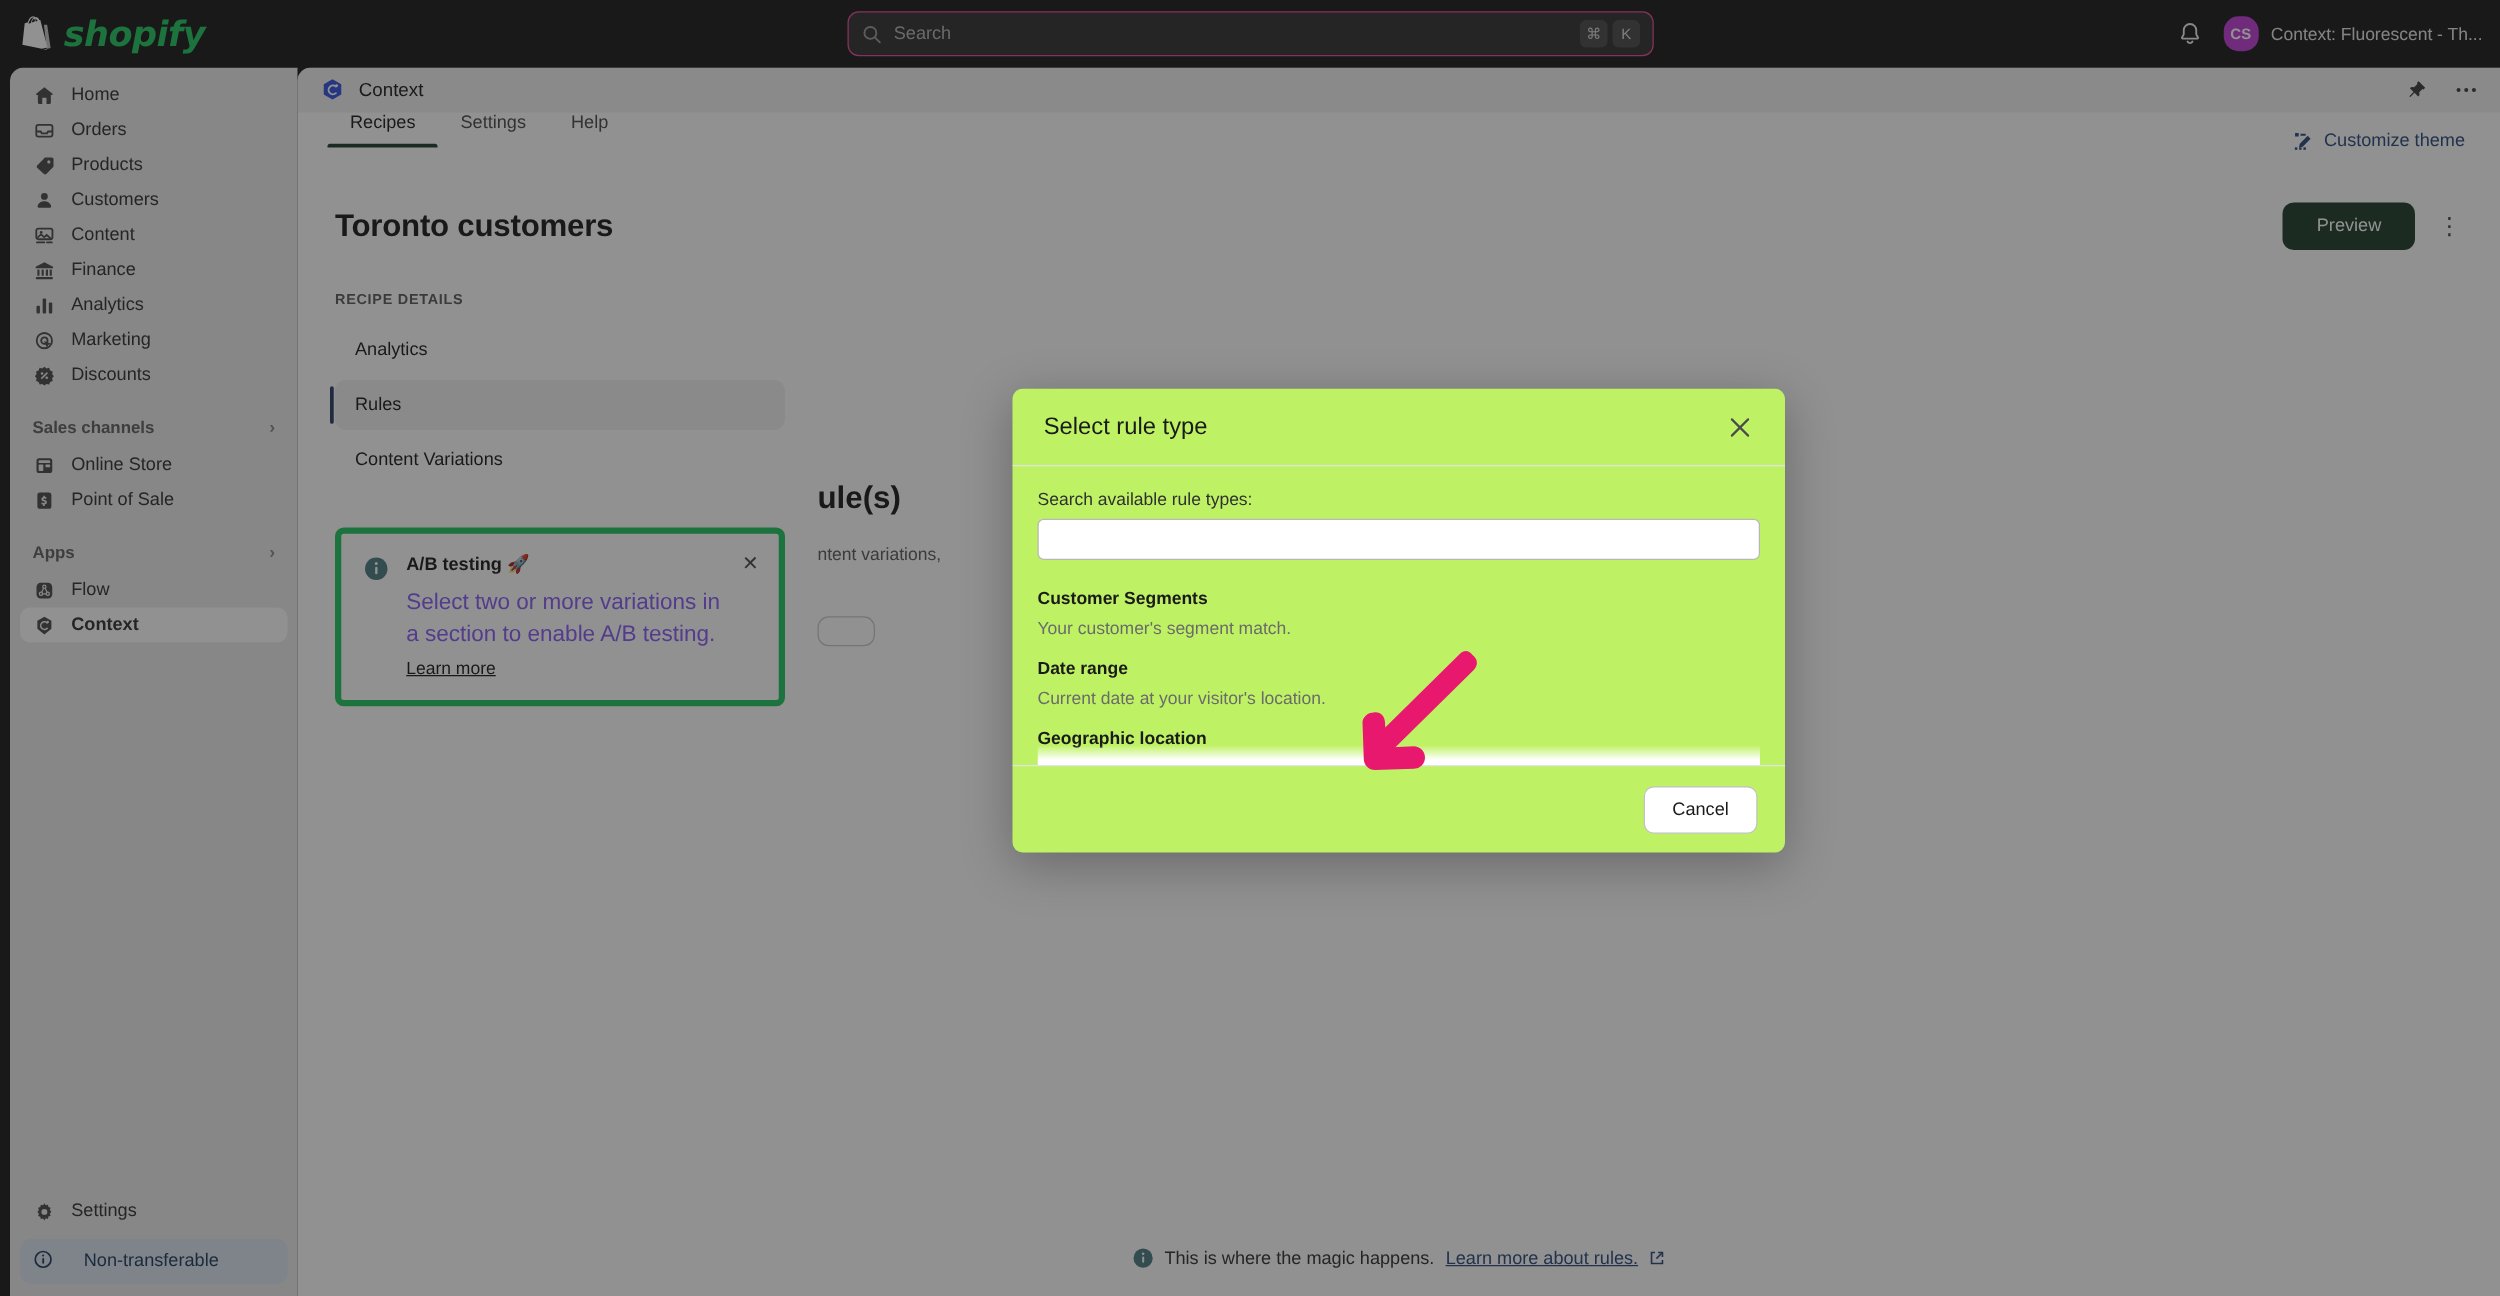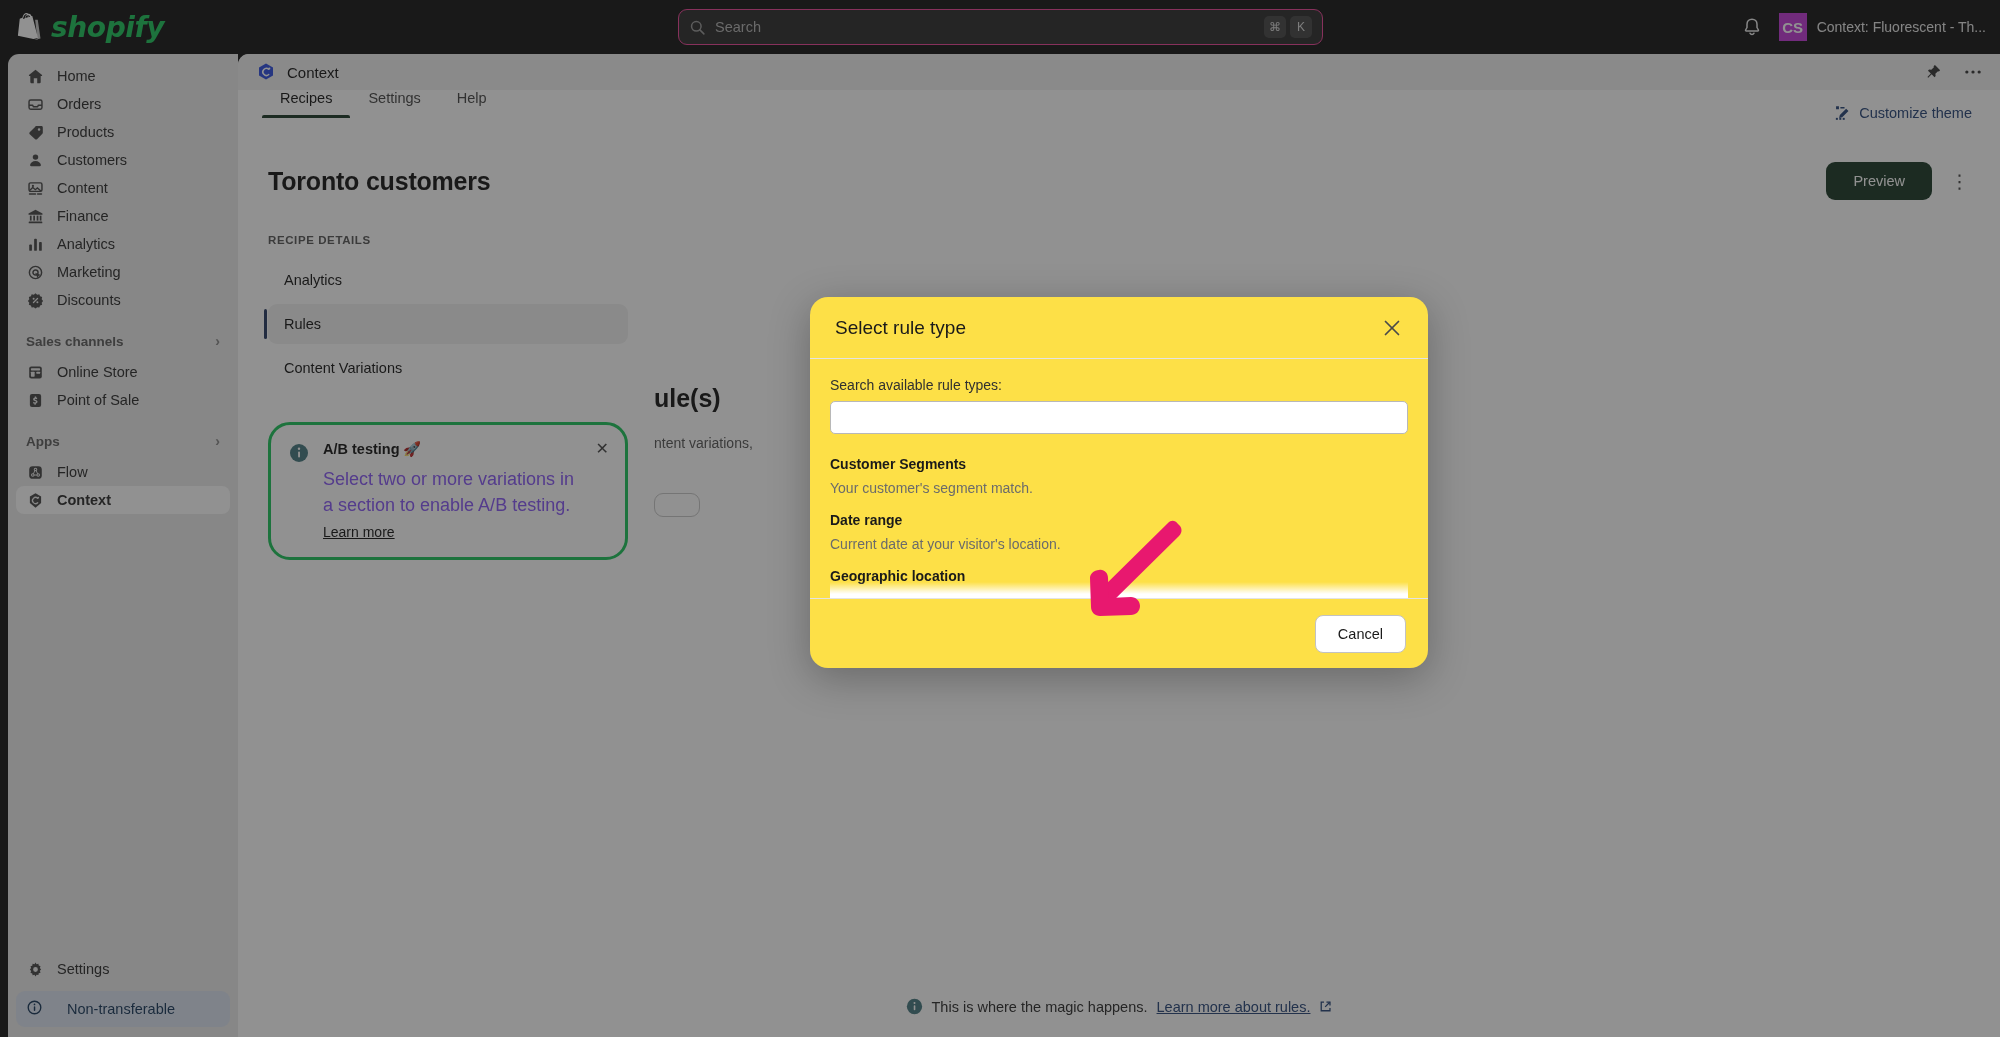--- a/index.html
+++ b/index.html
@@ -32,22 +32,22 @@
   .kbd {
     background: #4a4a4a; color: #d9d9d9; border-radius: 5px;
     font-size: 12px; width: 22px; height: 22px;
     display: flex; align-items: center; justify-content: center;
     margin-left: 4px;
   }
   #topright { position: absolute; right: 14px; top: 0; height: 54px; display: flex; align-items: center; gap: 16px; }
   #bell { width: 22px; height: 22px; opacity: .92; }
   #acct { display: flex; align-items: center; gap: 10px; }
   #avatar {
-    width: 28px; height: 28px; border-radius: 0;
-    background: #c13dd6; color: #fff; font-size: 15px; font-weight: 600;
+    width: 28px; height: 28px; border-radius: 12px;
+    background: #c13dd6; color: #fff; font-size: 12px; font-weight: 600;
     display: flex; align-items: center; justify-content: center;
   }
   #acct-name { color: #e6e6e6; font-size: 14px; max-width: 185px; white-space: nowrap; overflow: hidden; }
 
   
   #leftnav {
     position: absolute; left: 8px; top: 54px;
     width: 230px; height: 983px;
     background: #ebebeb;
     border-radius: 11px 0 0 0;
@@ -133,21 +133,21 @@
     height: 40px; padding: 0 16px; border-radius: 9px;
     font-size: 14.5px; color: #1a1a1a; margin-bottom: 4px;
     position: relative; cursor: pointer;
   }
   .rd-item.active { background: rgba(0,0,0,.055); }
   .rd-item.active::before {
     content: ''; position: absolute; left: -4px; top: 5px; bottom: 5px;
     width: 3px; background: #2b3f66; border-radius: 2px;
   }
   #ab-banner {
-    margin-top: 34px; border: 3px solid #22c55e; border-radius: 22px;
+    margin-top: 34px; border: 5px solid #22c55e; border-radius: 7px;
     padding: 16px 18px; display: flex; gap: 14px; background: #fff;
     position: relative;
   }
   #ab-ico { width: 20px; height: 20px; flex: none; margin-top: 2px; }
   #ab-title { font-size: 14.5px; font-weight: 700; color: #1a1a1a; margin-bottom: 8px; }
   #ab-body { font-size: 18px; color: #8b5cf6; line-height: 1.45; max-width: 265px; }
   #ab-link { font-size: 14px; color: #1a1a1a; text-decoration: underline; display: inline-block; margin-top: 6px; cursor: pointer; }
   #ab-close { position: absolute; right: 16px; top: 14px; font-size: 16px; color: #4a4a4a; cursor: pointer; }
 
   #col-right { flex: 1; padding-top: 150px; }
@@ -166,23 +166,23 @@
   #magic-ico { width: 17px; height: 17px; }
   #magic-link { color: #2c4a7c; text-decoration: underline; cursor: pointer; }
   #magic-ext { width: 13px; height: 13px; }
 
   
   #backdrop {
     position: absolute; left: 0; top: 0; width: 2000px; height: 1037px;
     background: rgba(26,26,26,.48); z-index: 80;
   }
   #modal {
-    position: absolute; left: 810px; top: 297px;
+    position: absolute; left: 810px; top: 311px;
     width: 618px; height: 371px;
-    background: #fde047; border-radius: 18px;
+    background: #bef264; border-radius: 8px;
     box-shadow: 0 10px 40px rgba(0,0,0,.28);
     z-index: 90; display: flex; flex-direction: column;
     overflow: hidden;
   }
   #modal-head {
     height: 62px; display: flex; align-items: center;
     padding: 0 25px; border-bottom: 1px solid #e3e3e3;
   }
   #modal-title { font-size: 19px; color: #1a1a1a; }
   #modal-close { margin-left: auto; width: 22px; height: 22px; cursor: pointer; }

